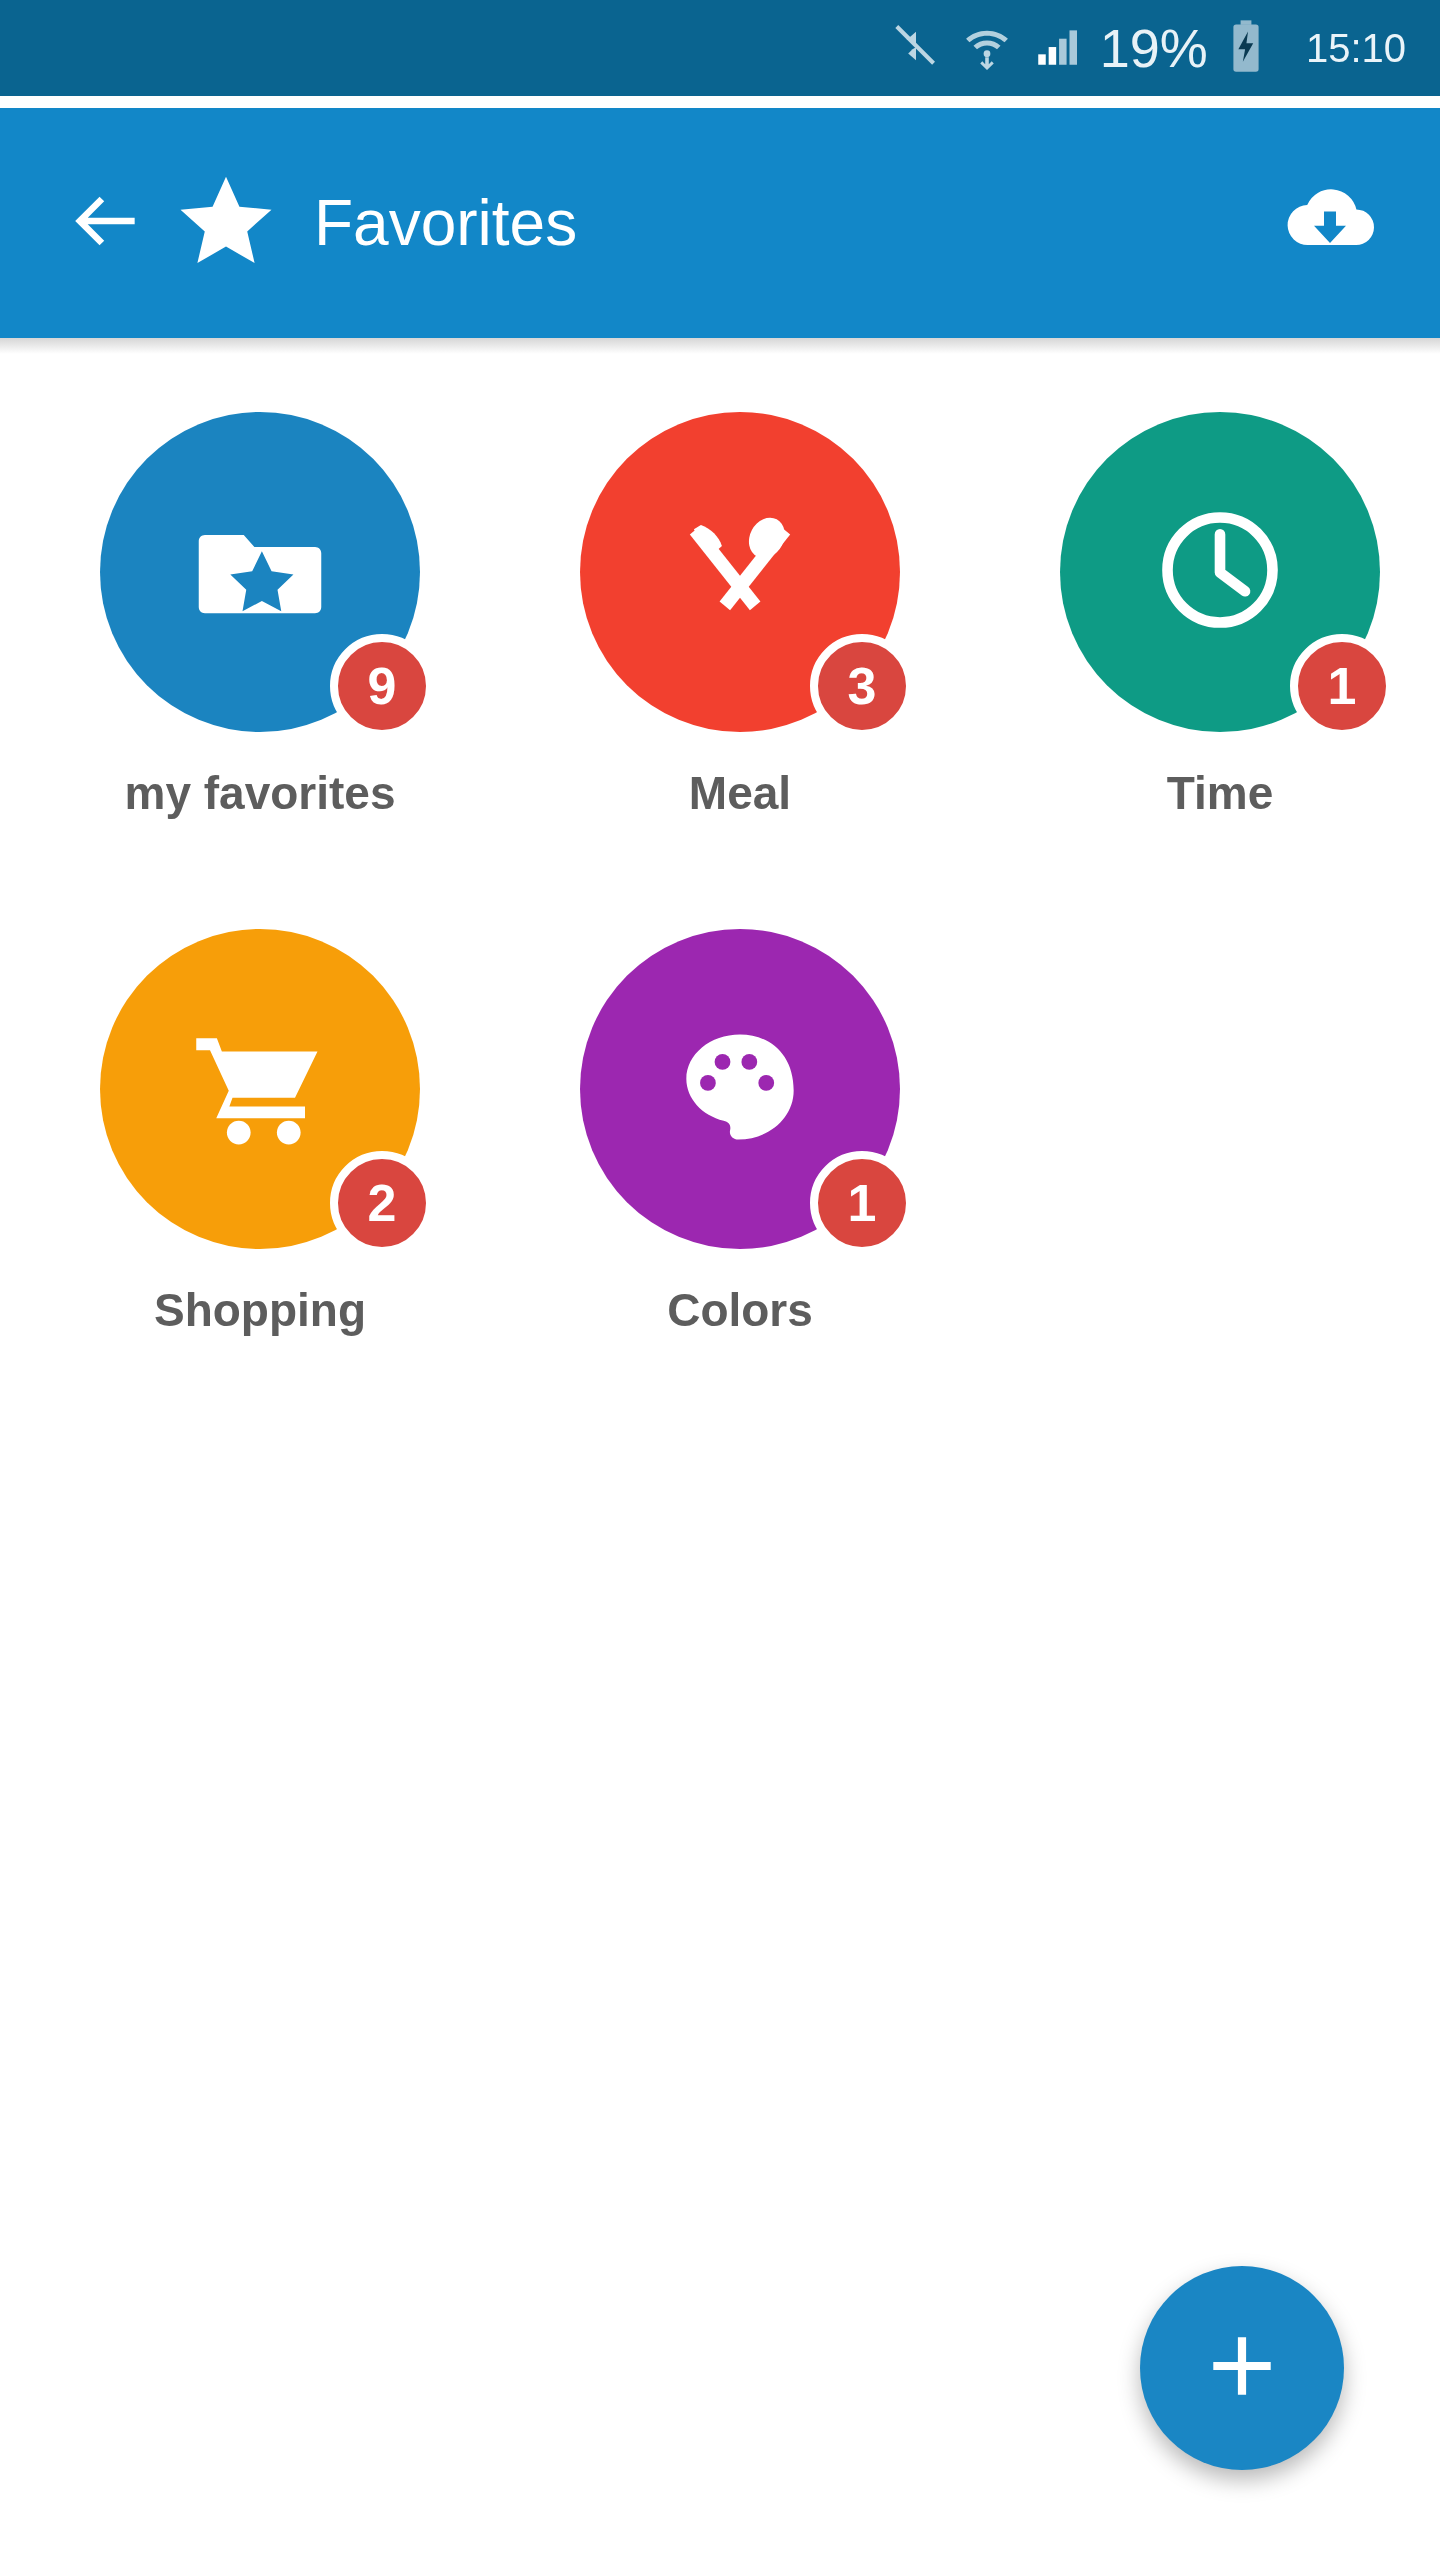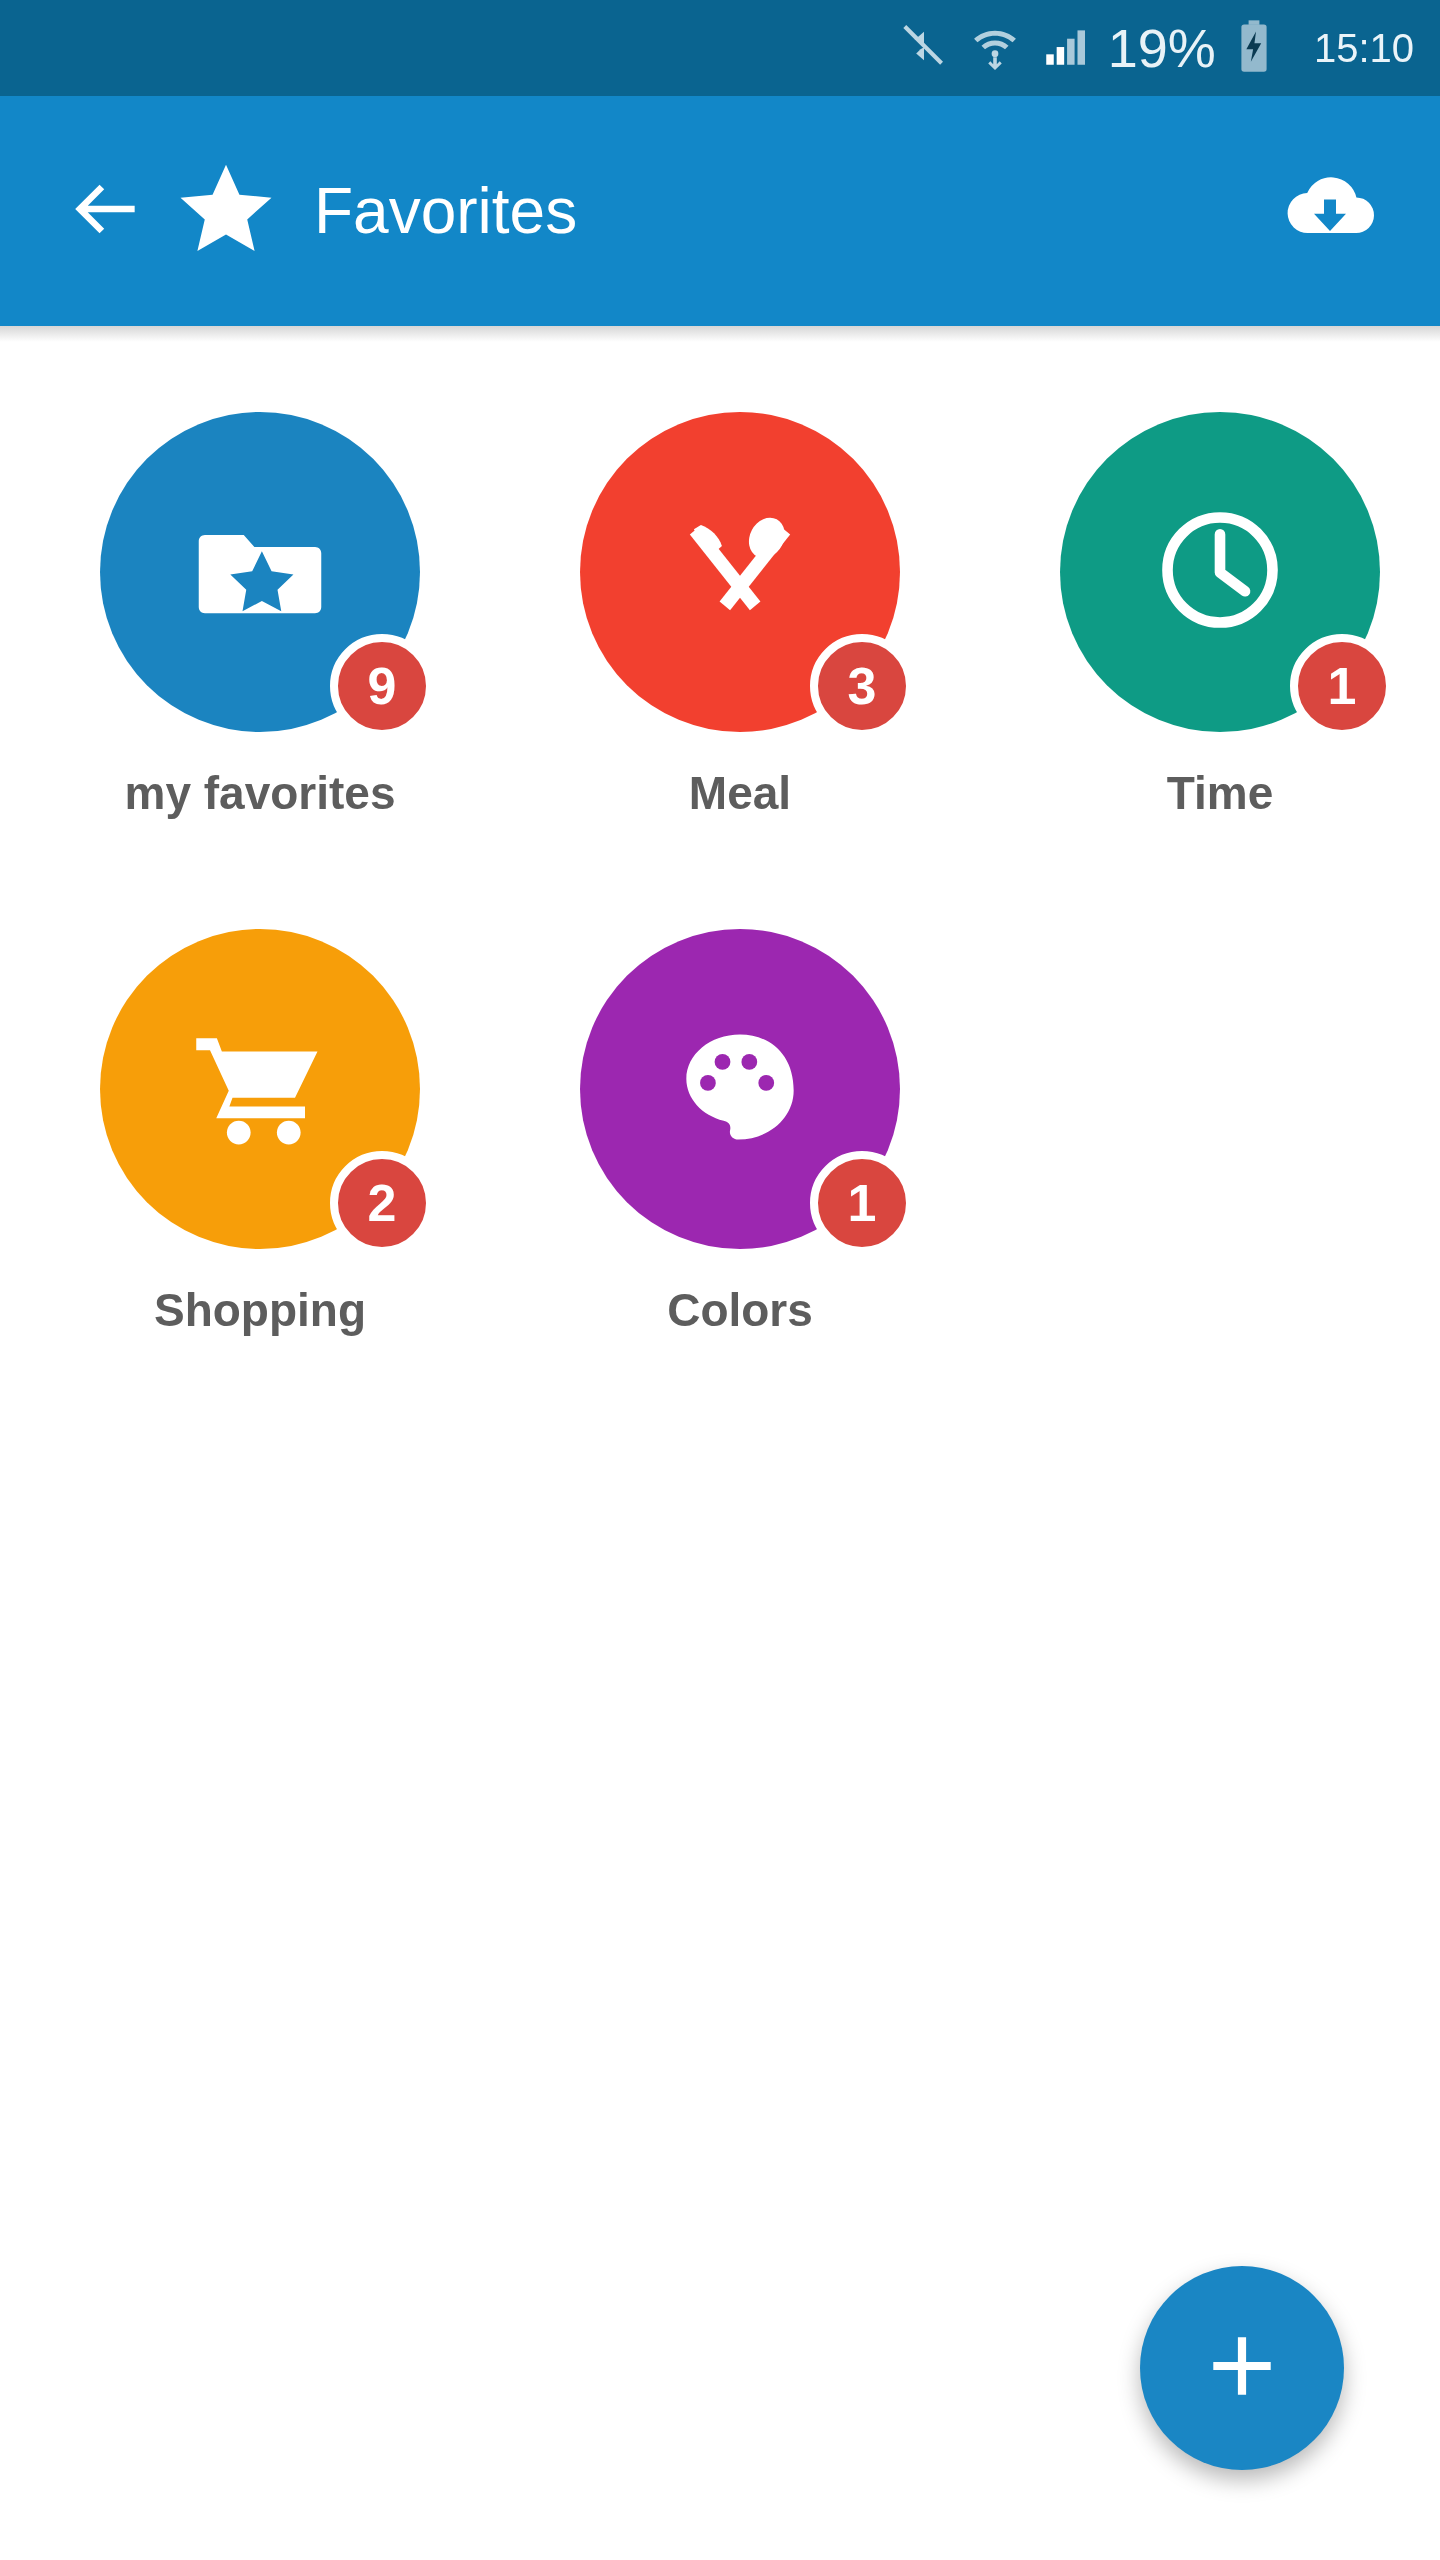--- a/index.html
+++ b/index.html
@@ -9,33 +9,33 @@
     font-family:"Liberation Sans", sans-serif;
     overflow:hidden;
   }
   #app { position:relative; width:1440px; height:2560px; background:#ffffff; }
 
   
   .statusbar{
     position:absolute; top:0; left:0; width:1440px; height:96px;
     background:#0a6490;
     display:flex; align-items:center; justify-content:flex-end;
-    padding-right:26px;
+    padding-right:34px;
   }
   .sb-icons{ display:flex; align-items:center; gap:18px; }
   .sb-text{
     color:#e8f2f7; font-size:54px; font-weight:400;
     letter-spacing:0px; line-height:1;
   }
   .sb-clock{ color:#eaf4f9; font-size:40px; margin-left:22px; line-height:1; }
   .icon-mute, .icon-wifi, .icon-signal, .icon-batt { display:block; }
 
   
   .appbar{
-    position:absolute; top:96px; left:0; width:1440px; height:230px;
+    position:absolute; top:108px; left:0; width:1440px; height:230px;
     background:#1287c8;
     display:flex; align-items:center;
   }
   .appbar::after{
     content:""; position:absolute; left:0; top:230px; width:1440px; height:16px;
     background:linear-gradient(to bottom, rgba(120,120,120,0.30), rgba(160,160,160,0.0));
   }
   .back-btn{
     width:120px; margin-left:46px; display:flex; align-items:center; justify-content:center;
     cursor:pointer;

